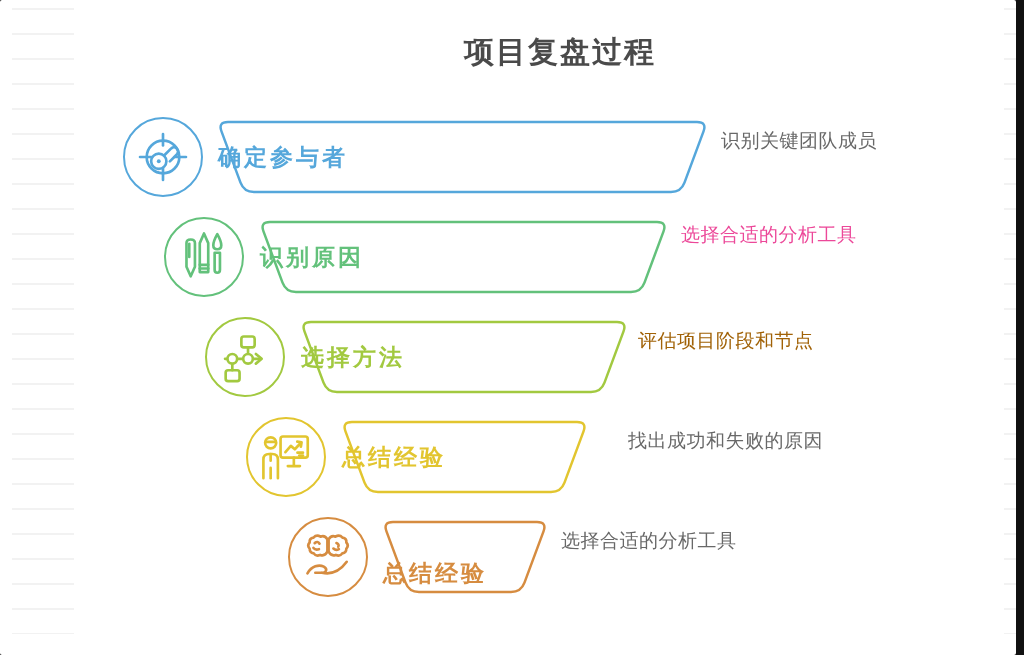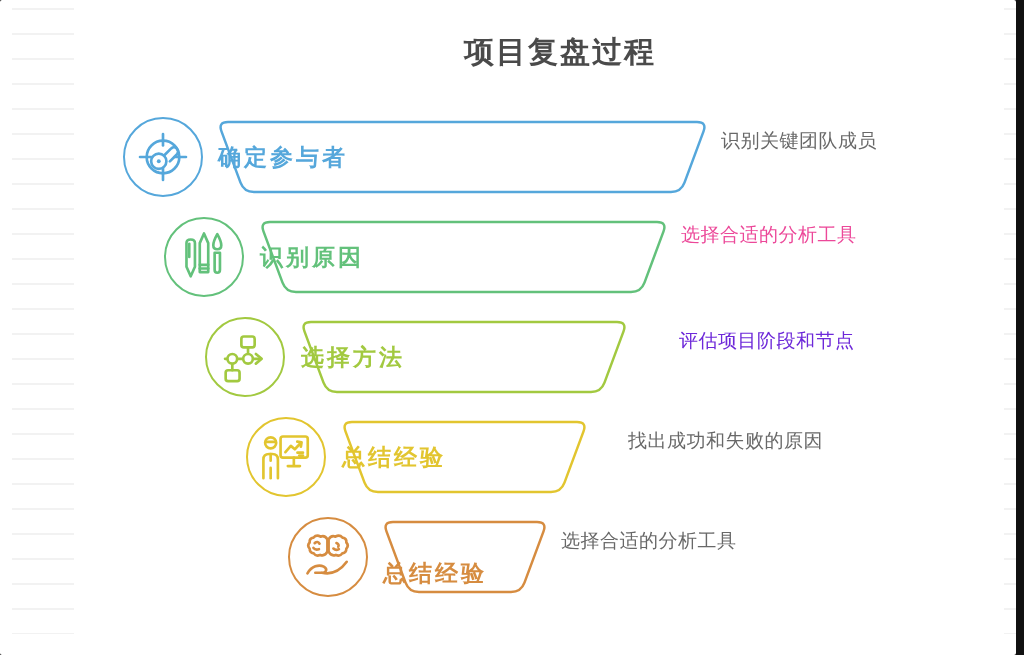--- a/index.html
+++ b/index.html
@@ -93,21 +93,21 @@
         <line x1="13.5" y1="29.5" x2="13.5" y2="35"></line>
         <rect x="8" y="35" width="11.5" height="9" rx="2"></rect>
         <circle cx="26.5" cy="25.5" r="4" fill="#ffffff"></circle>
         <circle cx="13.5" cy="25.5" r="4" fill="#ffffff"></circle>
       </svg>
     </div>
     <svg class="trap" width="332" height="76" viewBox="-3 -3 332 76" style="left: 298px; top: 319px;">
         <path d="M 10 0 L 316 0 Q 326 0 322.52 9.37 L 303.48 60.63 Q 300 70 290 70 L 36 70 Q 26 70 22.52 60.63 L 3.48 9.37 Q 0 0 10 0 Z"></path>
       </svg>
     <div class="trap-label" style="left: 301px; width: 326px; top: 345px;">选择方法</div>
-    <div class="note" style="left: 679px; top: 331px; color: #6d28d9;">评估项目阶段和节点</div>
+    <div class="note" style="left: 638px; top: 331px; color: #a16207;">评估项目阶段和节点</div>
   </div>
 
   <div class="row" style="--c: #E2C52F;">
     <div class="icon-circle" style="left:246px;top:417px;">
       <svg class="icon-art" width="58" height="58" viewBox="0 0 48 48">
         <rect x="19.5" y="7" width="22.5" height="17.5" rx="2"></rect>
         <line x1="30.5" y1="24.5" x2="30.5" y2="31"></line>
         <line x1="25.5" y1="31.5" x2="35.5" y2="31.5"></line>
         <path d="M23.5 20 L28 14.8 L31.3 17.6 L36 12.6"></path>
         <path d="M33.3 11.3 L36.9 11.9 L36.3 15.5"></path>

